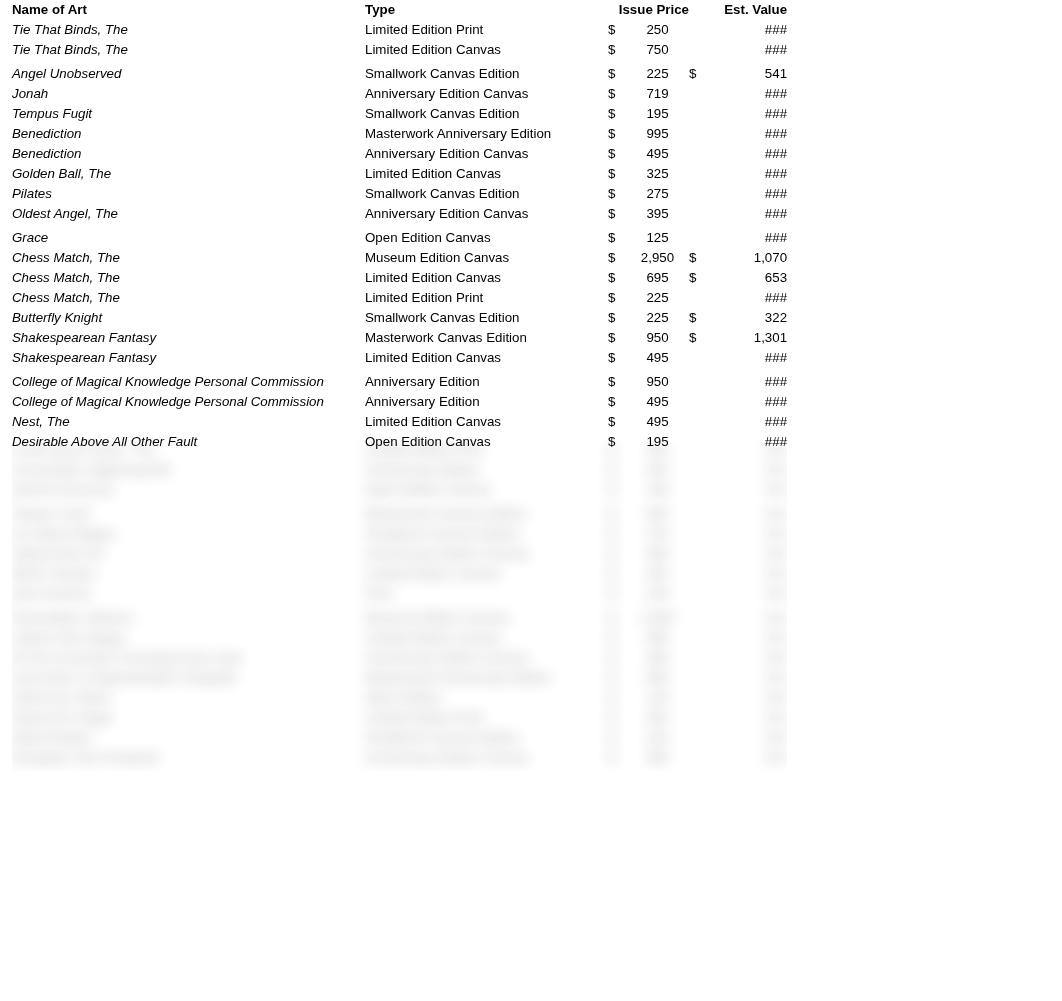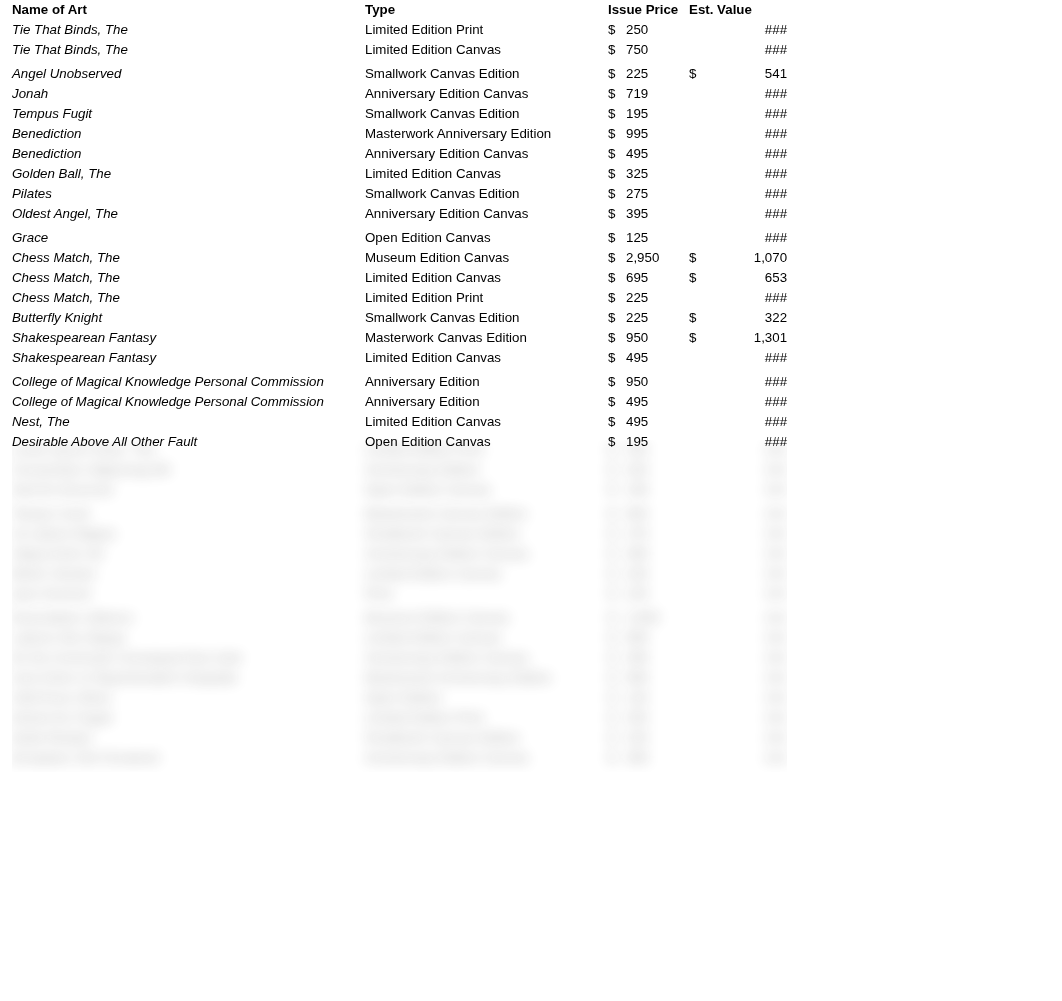--- a/index.html
+++ b/index.html
@@ -52,29 +52,29 @@
 
   th.hdr {
     font-weight: bold;
     text-align: left;
     font-size: 13.3px;
     height: 18px;
     line-height: 17px;
     vertical-align: bottom;
   }
   th.hdr.num {
-    text-align: left;
+    text-align: right;
   }
   th.hdr-ip { padding-right: 2px; }
   th.hdr-ev { padding-right: 3px; }
 
   td.name { text-align: left; padding-left: 1px; font-style: italic; }
   td.type { text-align: left; padding-left: 1px; }
   td.cur  { text-align: left;  padding-left: 2px; }
-  td.val  { text-align: left; padding-right: 2px; }
+  td.val  { text-align: center; padding-right: 2px; }
   td.evcur { text-align: left; padding-left: 1px; }
   td.evval { text-align: right; padding-right: 3px; }
 
   tr.gap-above td { padding-top: 2px; height: 22px; }
 
   
   #blur-block {
     position: absolute;
     left: 0px;
     top: 440px;

